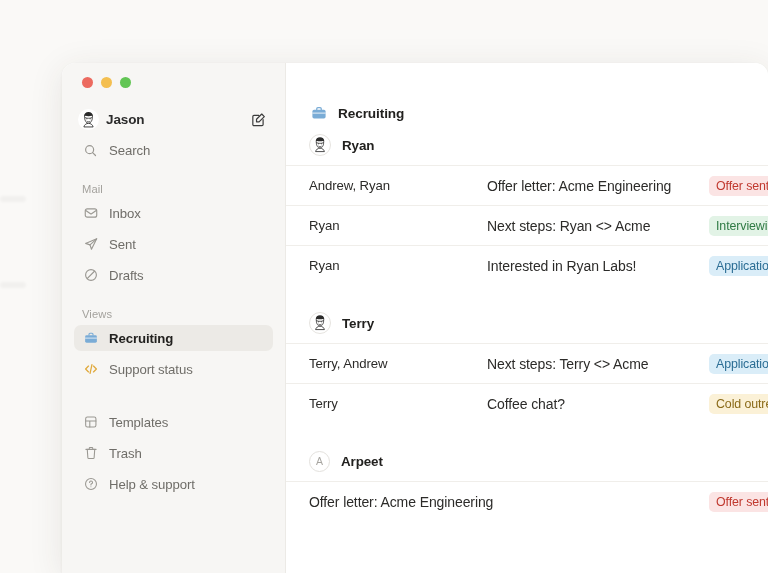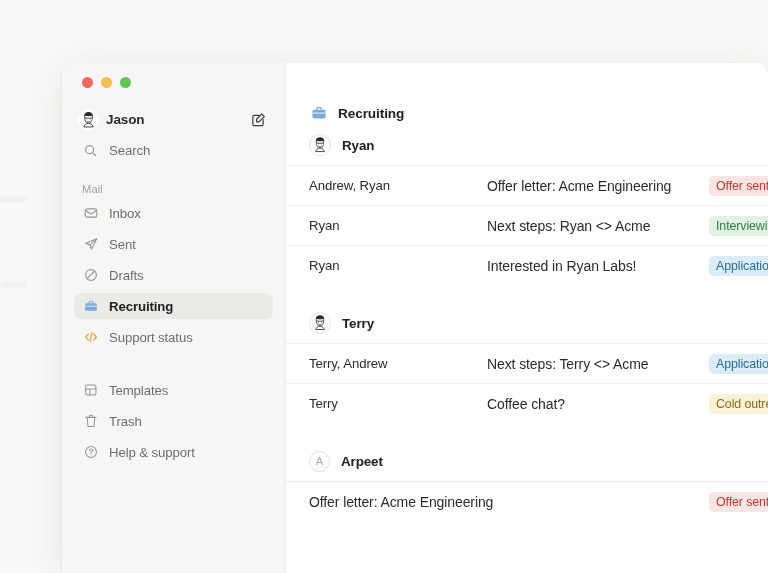--- a/index.html
+++ b/index.html
@@ -201,20 +201,21 @@
       <div class="nav-item">
         <span class="ico">
           <svg viewBox="0 0 24 24" width="16" height="16" fill="none" stroke="#9a9892" stroke-width="1.7" stroke-linecap="round">
             <circle cx="12" cy="12" r="8.1"></circle>
               <path d="M17.2 6.4 6.6 17.2"></path>
           </svg>
         </span>
         <span class="lbl">Drafts</span>
       </div>
 
+      <div class="section-label">Views</div>
 
       <div class="nav-item active">
         <span class="ico">
           <svg viewBox="0 0 24 24" width="16" height="16">
             <rect x="3.2" y="7.8" width="17.6" height="11.4" rx="2.2" fill="#7aacd6"></rect>
             <path d="M9 7.6V6.4a1.5 1.5 0 0 1 1.5-1.5h3A1.5 1.5 0 0 1 15 6.4v1.2" fill="none" stroke="#7aacd6" stroke-width="1.7" stroke-linecap="round"></path>
             <rect x="3.2" y="11.4" width="17.6" height="1.5" fill="#ffffff" opacity=".75"></rect>
           </svg>
         </span>
         <span class="lbl">Recruiting</span>

